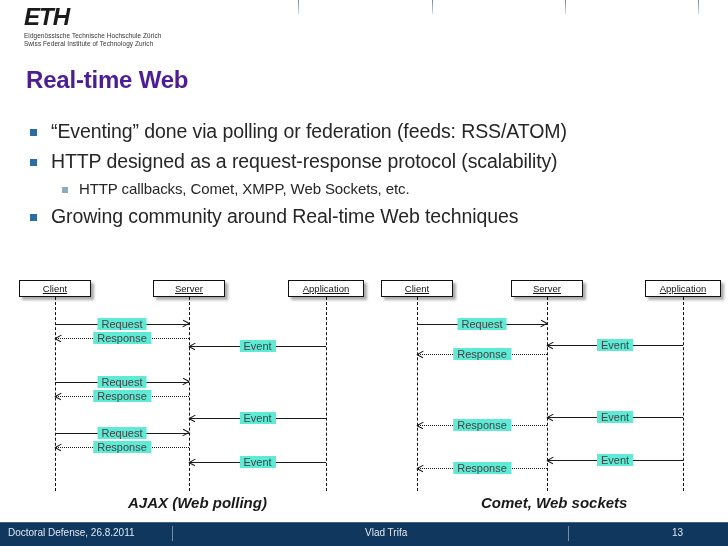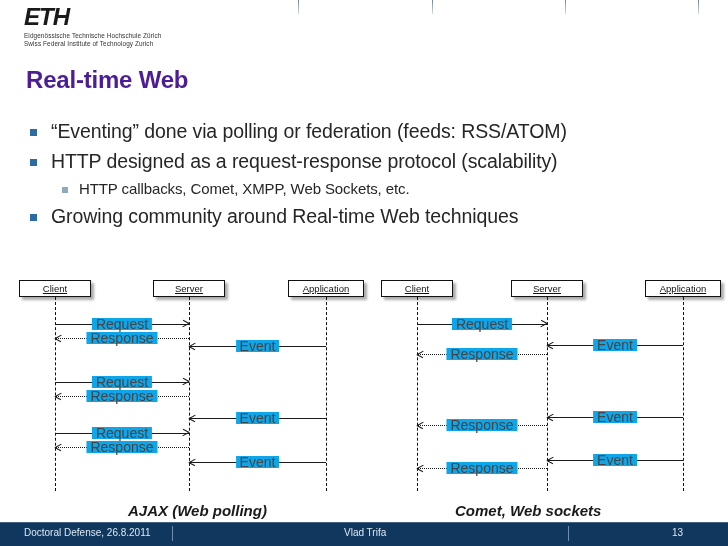--- a/index.html
+++ b/index.html
@@ -89,67 +89,67 @@
 
   
   .msg{position:absolute;height:12px;}
   .msg .line{
     position:absolute;left:0;right:0;top:6px;height:0;
     border-top:1.2px solid #1a1a1a;
   }
   .msg.dotted .line{border-top:1.2px dotted #1a1a1a;}
   .msg .lbl{
     position:absolute;top:0;left:50%;transform:translateX(-50%);
-    background:#0ea5e9;padding:0 4px;
-    font-size:14px;color:#444;line-height:12px;
+    background:#5eead4;padding:0 4px;
+    font-size:11px;color:#444;line-height:12px;
     white-space:nowrap;
   }
   
   .msg .head{position:absolute;top:6px;width:0;height:0;}
   .msg .head i{
     position:absolute;display:block;width:7px;height:0;
     border-top:1.2px solid #1a1a1a;
     transform-origin:0 0;
   }
   .msg.right .head{right:0;}
   .msg.right .head i.a{transform:rotate(208deg);}
   .msg.right .head i.b{transform:rotate(152deg);}
   .msg.left .head{left:0;}
   .msg.left .head i.a{transform:rotate(-28deg);}
   .msg.left .head i.b{transform:rotate(28deg);}
 
   
   .caption{
     position:absolute;top:494px;
     font-size:15px;font-weight:bold;font-style:italic;
-    color:#1a1a1a;white-space:nowrap;margin-top:8px;
+    color:#1a1a1a;white-space:nowrap;
   }
   .caption.left{left:128px;}
-  .caption.right{left:455px;}
+  .caption.right{left:481px;}
 
   
   .footer{
     position:absolute;left:0;bottom:0;width:728px;height:24px;
     background:
       repeating-linear-gradient(115deg,
         rgba(255,255,255,.045) 0px, rgba(255,255,255,.045) 2px,
         rgba(255,255,255,0) 2px,  rgba(255,255,255,0) 9px),
       linear-gradient(to right,#071a33 0%,#0e2c4f 22%,#1b4f7e 55%,#14year 55%,#17466f 78%,#0d2b4c 100%);
     background-color:#10375e;
   }
   .footer:before{
     content:"";position:absolute;left:0;top:0;width:100%;height:1px;
     background:rgba(255,255,255,.22);
   }
   .footer-txt{
     position:absolute;top:5px;
     font-size:10px;color:#dce8f3;white-space:nowrap;
   }
-  .footer-left{left:24px;}
-  .footer-center{left:344px;}
+  .footer-left{left:8px;}
+  .footer-center{left:365px;}
   .footer-page{left:672px;}
   .footer-sep{
     position:absolute;top:4px;width:1px;height:15px;
     background:rgba(190,215,240,.55);
   }
 </style>
 </head>
 <body>
 
 <div class="guide-tick" style="left:298px;"></div>

